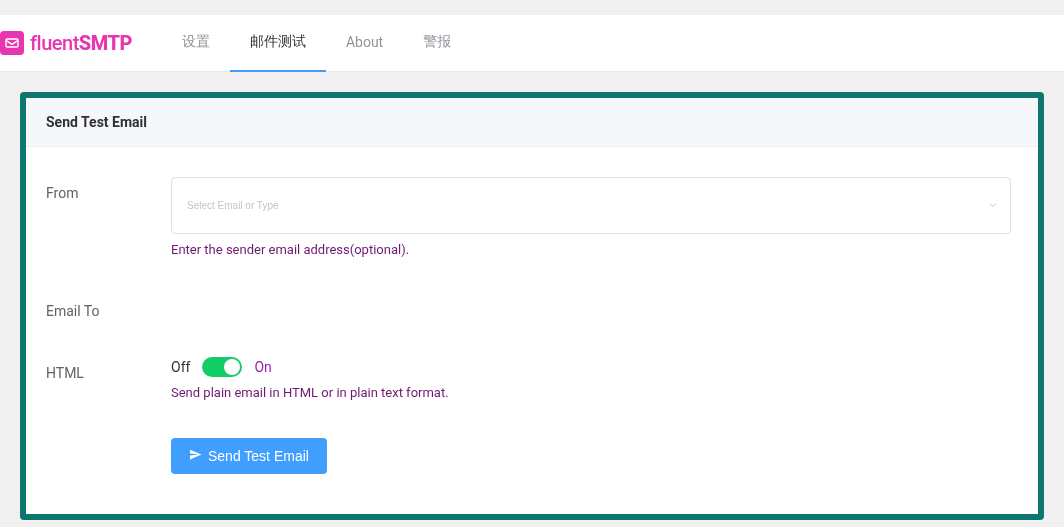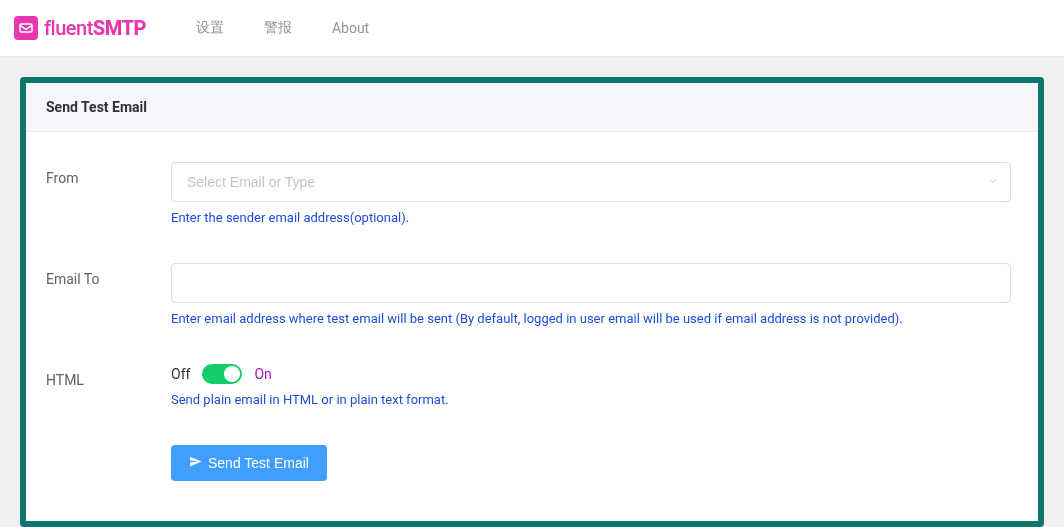--- a/index.html
+++ b/index.html
@@ -8,21 +8,21 @@
       background: #f0f0f1;
       color: #606266;
       font-size: 14px;
     }
     .topbar {
       background: #fff;
       border-bottom: 1px solid #e8e8e8;
       display: flex;
       align-items: stretch;
       height: 57px;
-      padding-left: 14px;
+      margin-top: 15px;
     }
     .logo {
       display: flex;
       align-items: center;
       margin-right: 30px;
     }
     .logo-icon {
       width: 24px;
       height: 24px;
       background: #e835b0;
@@ -35,21 +35,21 @@
     .logo-icon svg { width: 16px; height: 16px; }
     .logo-text {
       font-size: 20px;
       font-weight: 500;
       color: #e835b0;
       letter-spacing: -0.5px;
     }
     .logo-text .bold { font-weight: 800; }
     .nav {
       display: flex;
-      align-items: flex-start;
+      align-items: center;
     }
     .nav-item {
       display: flex;
       align-items: center;
       padding: 0 20px;
       color: #909399;
       font-size: 14px;
       cursor: pointer;
       border-bottom: 2px solid transparent;
       height: 57px;
@@ -91,44 +91,44 @@
       padding-top: 8px;
     }
     .form-field {
       flex: 1;
     }
     .select-wrap {
       position: relative;
     }
     .select-input, .text-input {
       width: 100%;
-      height: 40px;
+      height: 57px;
       border: 1px solid #dcdfe6;
       border-radius: 4px;
       padding: 0 30px 0 15px;
-      font-size: 14px;
+      font-size: 10px;
       color: #606266;
       outline: none;
       background: #fff;
     }
     .select-input::placeholder, .text-input::placeholder {
       color: #c0c4cc;
     }
     .select-caret {
       position: absolute;
       right: 12px;
       top: 50%;
       transform: translateY(-50%);
       color: #c0c4cc;
       pointer-events: none;
     }
     .hint {
       margin-top: 8px;
       font-size: 13px;
-      color: #1d4ed8;
+      color: #701a75;
     }
     .toggle-row {
       display: flex;
       align-items: center;
       gap: 12px;
     }
     .toggle-label {
       font-size: 14px;
       color: #303133;
     }
@@ -172,22 +172,23 @@
     <span class="logo-icon">
       <svg viewBox="0 0 24 24" fill="none" stroke="#fff" stroke-width="2.2">
         <rect x="3" y="6" width="18" height="12" rx="2"></rect>
         <path d="M3 8l9 6 9-6"></path>
       </svg>
     </span>
     <span class="logo-text"><span>fluent</span><span class="bold">SMTP</span></span>
   </div>
   <div class="nav">
     <div class="nav-item">设置</div>
+    <div class="nav-item active">邮件测试</div>
+    <div class="nav-item">About</div>
     <div class="nav-item">警报</div>
-    <div class="nav-item">About</div>
   </div>
 </div>
 
 <div class="page">
   <div class="card">
     <div class="card-header">Send Test Email</div>
     <div class="card-body">
 
       <div class="form-row">
         <div class="form-label">From</div>
@@ -199,24 +200,20 @@
                   <path d="M6 9l6 6 6-6"></path>
                 </svg>
             </span>
           </div>
           <div class="hint">Enter the sender email address(optional).</div>
         </div>
       </div>
 
       <div class="form-row">
         <div class="form-label">Email To</div>
-        <div class="form-field">
-          <input class="text-input" type="text" value="" style="">
-          <div class="hint">Enter email address where test email will be sent (By default, logged in user email will be used if email address is not provided).</div>
-        </div>
       </div>
 
       <div class="form-row">
         <div class="form-label">HTML</div>
         <div class="form-field">
           <div class="toggle-row">
             <span class="toggle-label">Off</span>
             <div class="switch">
               <div class="switch-knob"></div>
             </div>

